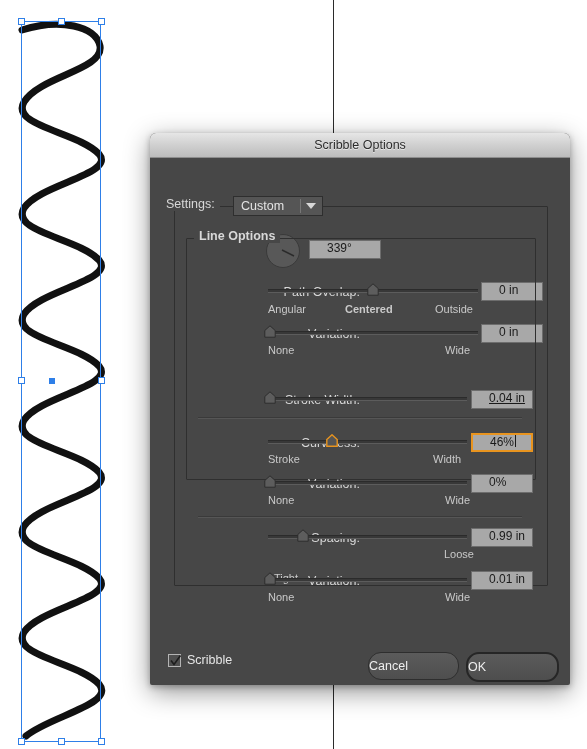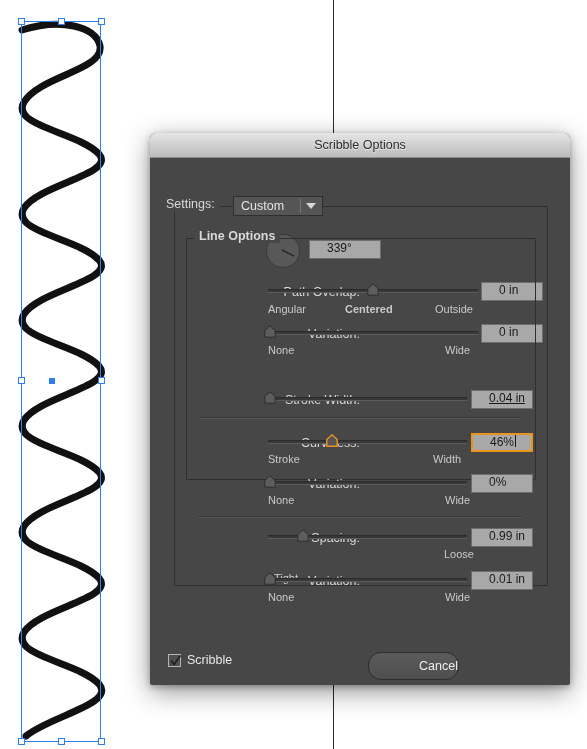--- a/index.html
+++ b/index.html
@@ -140,21 +140,21 @@
 
   
   .divider { position: absolute; height: 1px; background: #565656; border-top: 1px solid #3a3a3a; }
 
   
   .btn {
     position: absolute; height: 26px;
     background: linear-gradient(to bottom, #5b5b5b, #4e4e4e);
     border: 1px solid #2e2e2e; border-radius: 13px;
     color: #eeeeee; font-size: 12.5px;
-    display: flex; align-items: center; justify-content: flex-end;
+    display: flex; align-items: center; justify-content: flex-start;
   }
   .btn.default { border: 2px solid #262626; }
 
   .checkbox-row { position: absolute; left: 18px; top: 495px; display: flex; align-items: center; gap: 6px; }
   .checkbox {
     width: 13px; height: 13px;
     background: #4f4f4f;
     border: 1px solid #b4b4b4;
     box-sizing: border-box;
     position: relative;
@@ -341,17 +341,20 @@
           <svg width="13" height="14" viewBox="0 0 13 14">
             <path d="M2 6.5 L5 10.5 L11.5 1.5" fill="none" stroke="#1d1d1d" stroke-width="1.6"></path>
           </svg>
         </span>
         <span class="chk-label">Scribble</span>
       </div>
 
       <div class="btn" style="left:218px; top:494px; width:89px;">
         <span>Cancel</span>
       </div>
+      <div class="btn default" style="left:316px; top:494px; width:89px;">
+        <span>OK</span>
+      </div>
 
     </div>
   </div>
 
 </div>
 
 </body></html>

